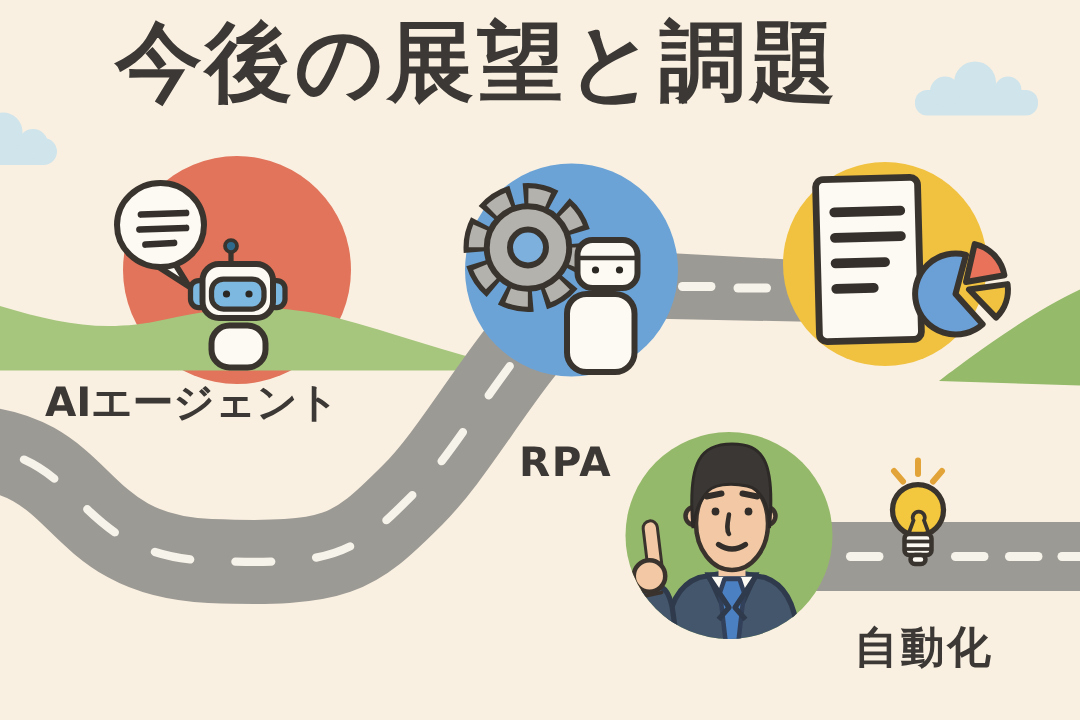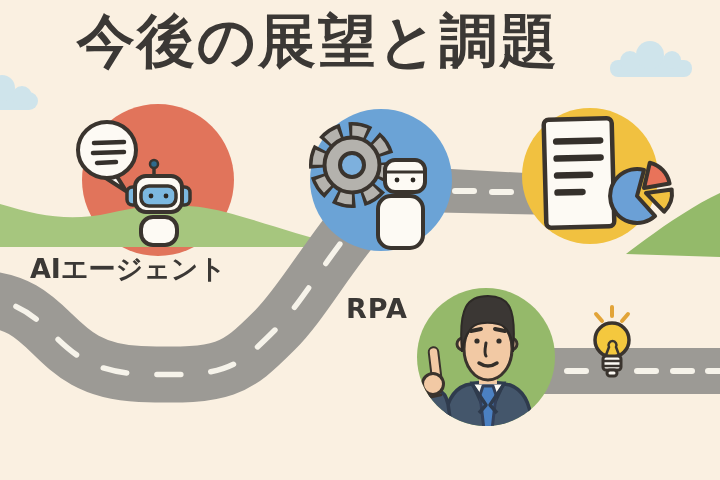--- a/index.html
+++ b/index.html
@@ -171,14 +171,15 @@
     <rect x="603" y="356" width="18" height="14" rx="3" fill="#fdfaf4" stroke="#3a342e" stroke-width="3"></rect>
     <line x1="604" y1="361" x2="620" y2="361" stroke="#3a342e" stroke-width="2.5"></line>
     <line x1="604" y1="366" x2="620" y2="366" stroke="#3a342e" stroke-width="2.5"></line>
     <rect x="607" y="370" width="10" height="6" rx="3" fill="#fdfaf4" stroke="#3a342e" stroke-width="3"></rect>
   </g>
 </svg>
 
 <div class="lbl title">今後の展望と調題</div>
 <div class="lbl lbl-ai">AIエージェント</div>
 <div class="lbl lbl-rpa">RPA</div>
+<div class="lbl lbl-auto">自動化</div>
 
 </div>
 
 </body></html>

